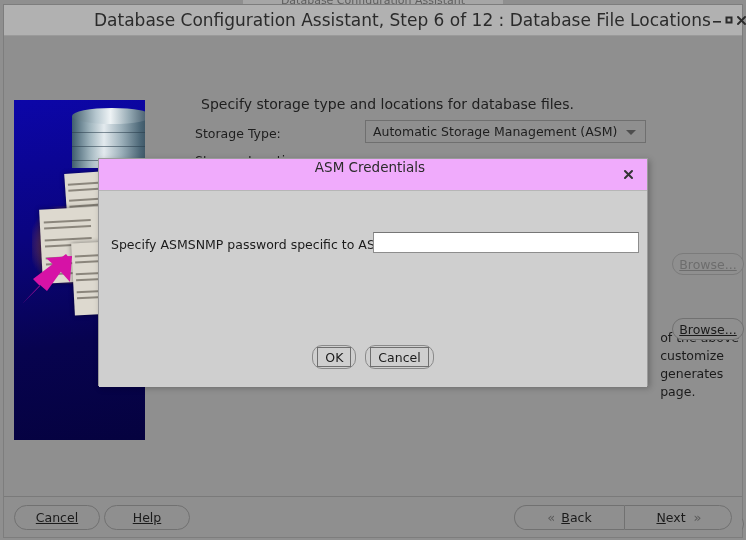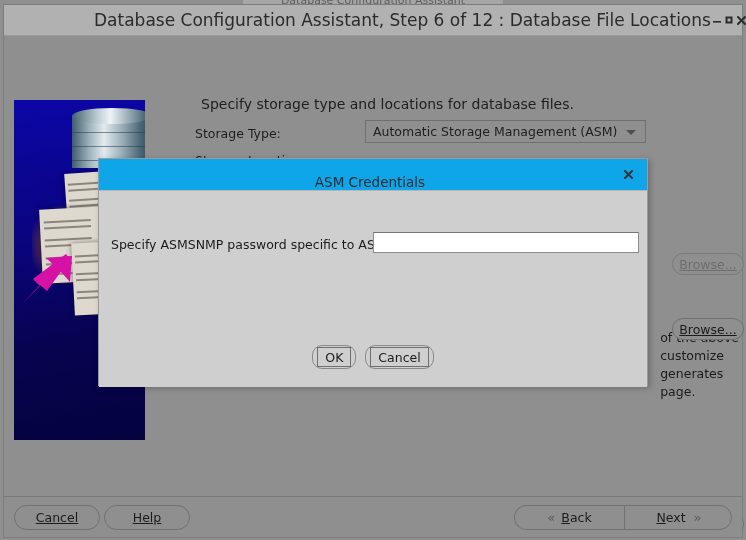--- a/index.html
+++ b/index.html
@@ -212,23 +212,23 @@
     position:absolute;
     left:98px; top:158px; width:550px; height:228px;
     background:#cfcfcf;
     border:1px solid #9b9b9b;
     box-sizing:border-box;
     box-shadow: 2px 2px 6px rgba(0,0,0,0.25);
   }
   #asm-titlebar {
     position:relative;
     height:31px;
-    background:#0ea5e9;
+    background:#f0abfc;
     border-bottom:1px solid #b6b6b6;
-    display:flex; align-items:flex-end;
+    display:flex; align-items:flex-start;
   }
   #asm-title {
     flex:1; text-align:center; font-size:13.5px; color:#2b2b2b;
     padding-left:26px; font-weight:normal;
   }
   #asm-close {
     width:26px;height:31px;display:flex;align-items:center;justify-content:center;
     margin-right:6px; color:#333;
   }
   #asm-body { position:relative; height:196px; background:#cfcfcf; }

